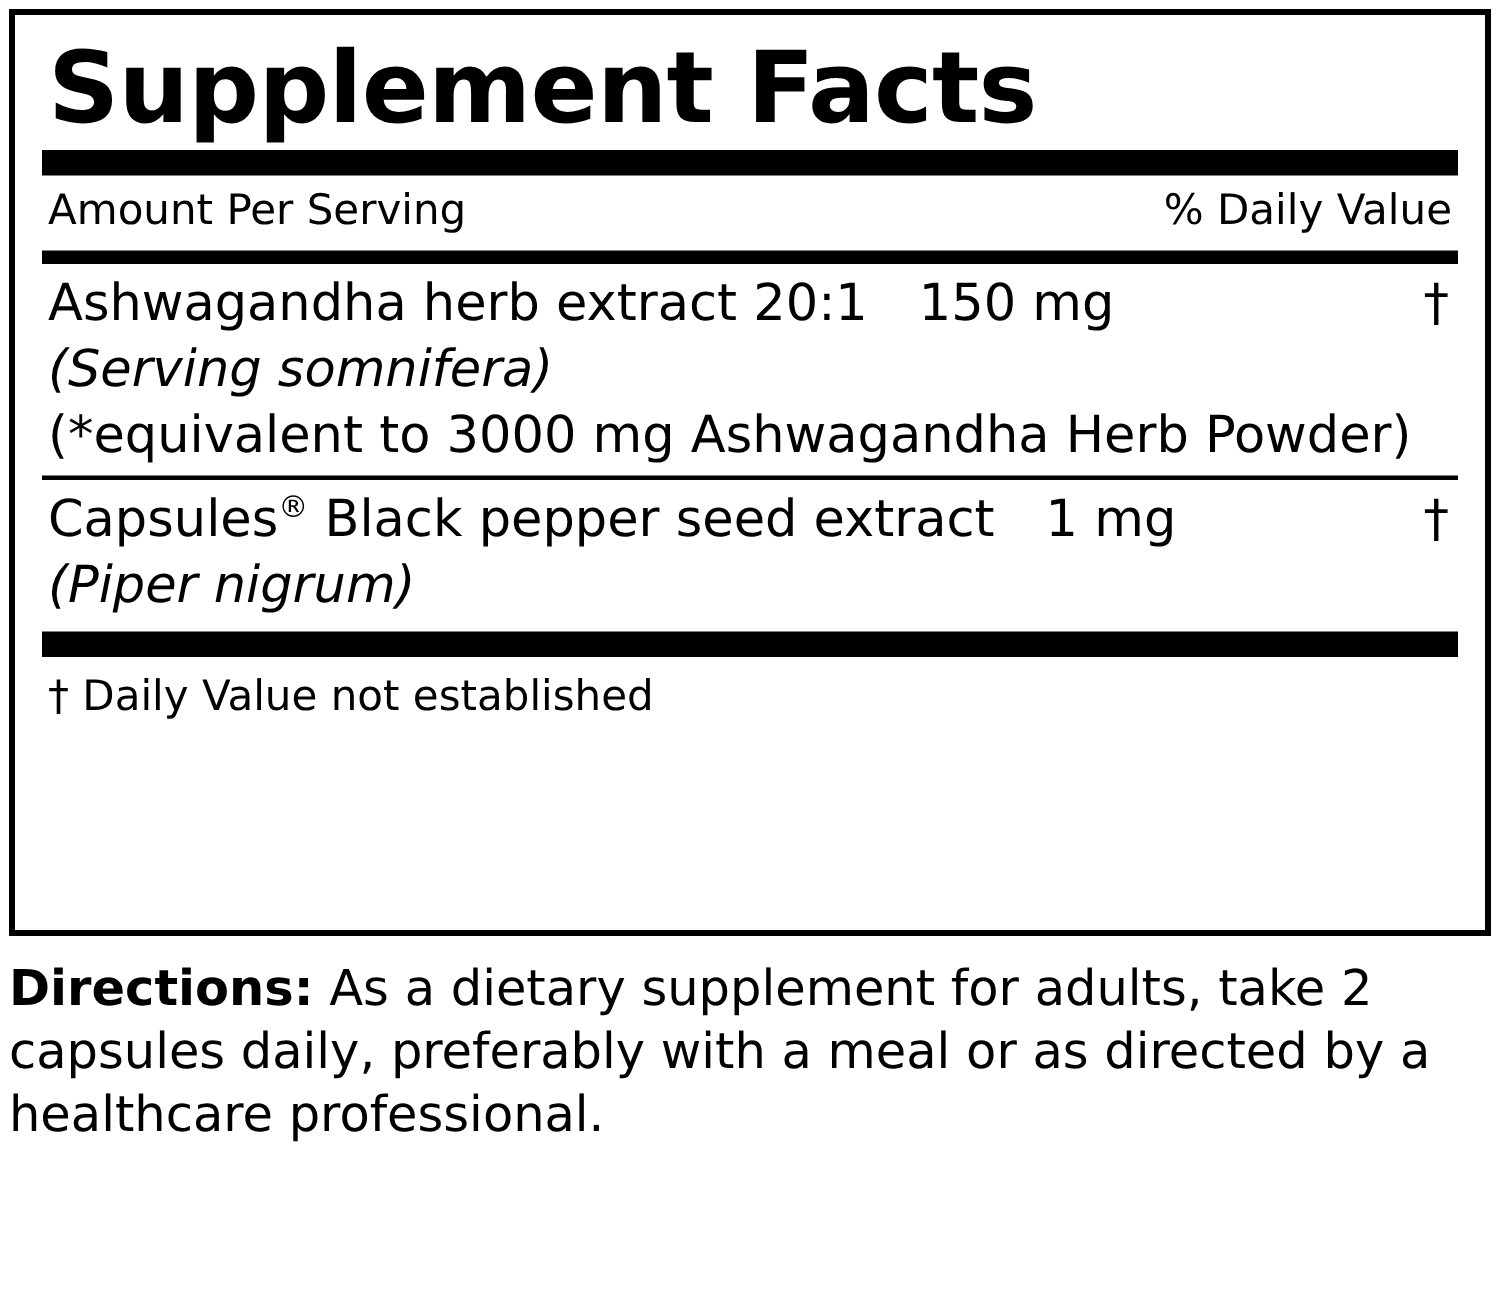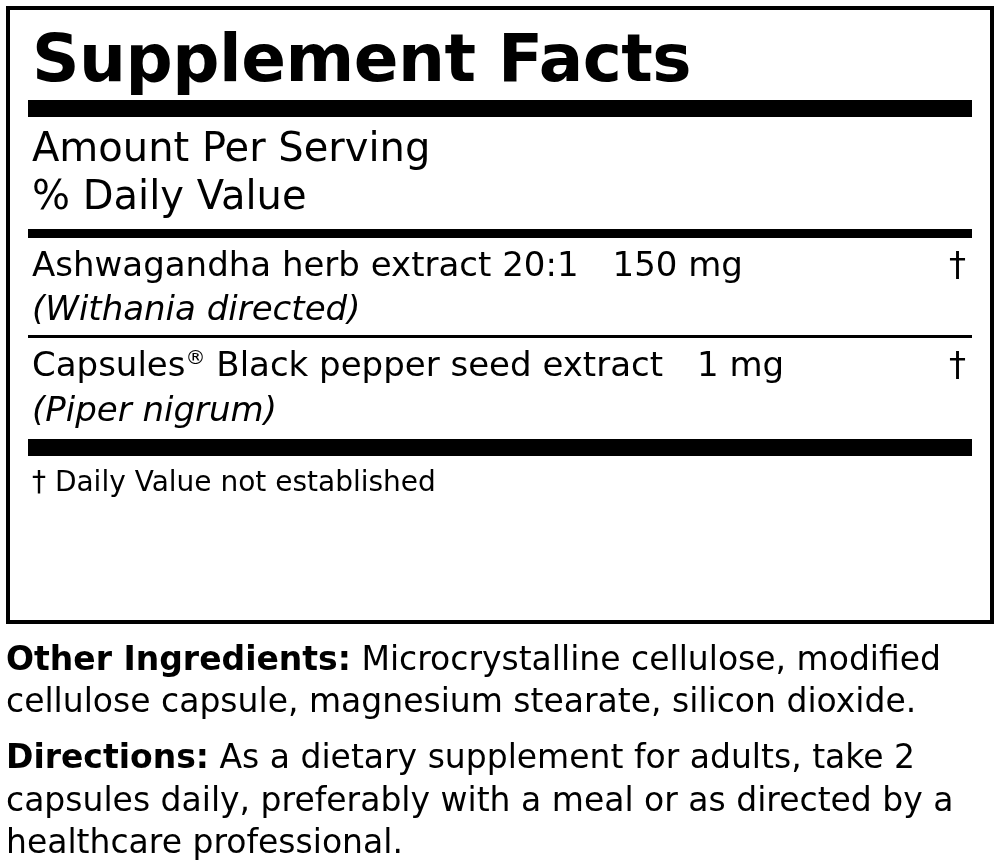--- a/index.html
+++ b/index.html
@@ -71,25 +71,24 @@
   .rule-thin {
     height: 3px;
     background: #000;
     margin: 3px 0 0 0;
   }
 
   .amount-row {
     display: flex;
     justify-content: space-between;
     align-items: baseline;
-    font-size: 40px;
+    font-size: 28px;
     line-height: 1.2;
     padding: 6px 4px 6px 4px;
     white-space: nowrap;
-    flex-direction: column;
   }
 
   .ing-block {
     padding: 4px 2px 2px 4px;
   }
   .ing-main {
     display: flex;
     align-items: center;
     font-size: 34px;
     line-height: 1.3;
@@ -162,21 +161,22 @@
       </div>
 
       <div class="rule-med"></div>
 
       <div class="ing-block">
         <div class="ing-main">
           <span class="ing-name">Ashwagandha herb extract 20:1</span>
           <span class="ing-amount">150 mg</span>
           <span class="ing-dv">†</span>
         </div>
-        <div class="ing-sub">(Withania directed)</div>
+        <div class="ing-sub">(Serving somnifera)</div>
+        <div class="ing-note">(*equivalent to 3000 mg Ashwagandha Herb Powder)</div>
       </div>
 
       <div class="rule-thin"></div>
 
       <div class="ing-block">
         <div class="ing-main">
           <span class="ing-name"><span>Capsules</span><span class="sup">®</span><span> Black pepper seed extract</span></span>
           <span class="ing-amount">1 mg</span>
           <span class="ing-dv">†</span>
         </div>
@@ -184,17 +184,16 @@
       </div>
 
       <div class="rule-thick bottom"></div>
 
       <div class="footnote">† Daily Value not established</div>
 
     </div>
   </div>
 
   <div class="below">
-    <p class="para"><b>Other Ingredients:</b><span> Microcrystalline cellulose, modified cellulose capsule, magnesium stearate, silicon dioxide.</span></p>
     <p class="para"><b>Directions:</b><span> As a dietary supplement for adults, take 2 capsules daily, preferably with a meal or as directed by a healthcare professional.</span></p>
   </div>
 
 </div>
 
 </body></html>

